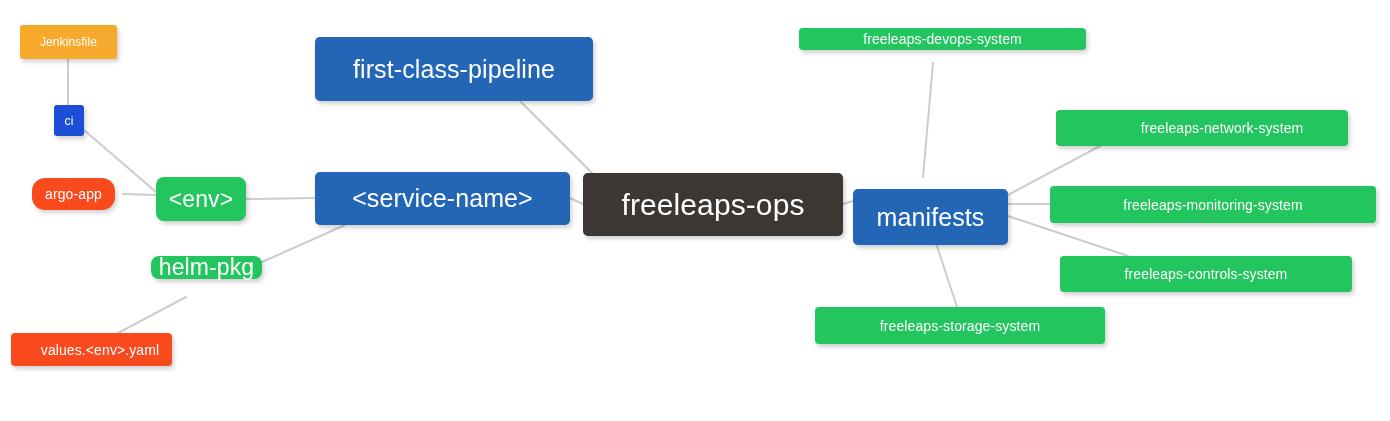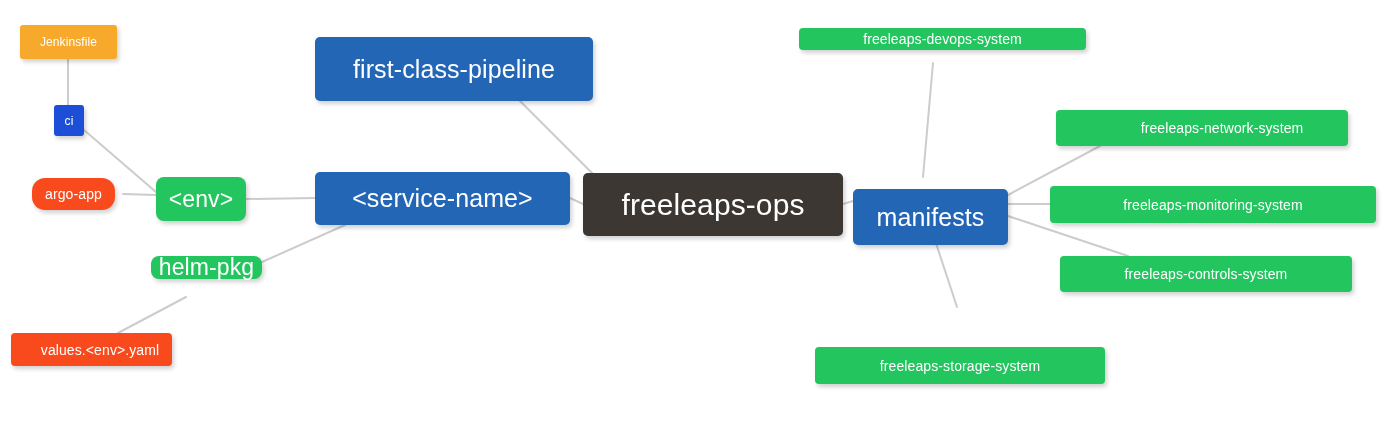--- a/index.html
+++ b/index.html
@@ -103,17 +103,17 @@
       </div>
       <div class="node lvl-3" style="left: 1056px; top: 110px; width: 292px; height: 36px; background: rgb(34, 197, 94); padding-left: 40px;">
         <span class="node-label">freeleaps-network-system</span>
       </div>
       <div class="node lvl-3" style="left: 1050px; top: 186px; width: 326px; height: 37px; background: rgb(34, 197, 94); text-align: right;">
         <span class="node-label">freeleaps-monitoring-system</span>
       </div>
       <div class="node lvl-3" style="left: 1060px; top: 256px; width: 292px; height: 36px; background: rgb(34, 197, 94);">
         <span class="node-label">freeleaps-controls-system</span>
       </div>
-      <div class="node lvl-3" style="left: 815px; top: 307px; width: 290px; height: 37px; background: rgb(34, 197, 94); margin-top: 40px;">
+      <div class="node lvl-3" style="left: 815px; top: 307px; width: 290px; height: 37px; background: rgb(34, 197, 94);">
         <span class="node-label">freeleaps-storage-system</span>
       </div>
     </div>
 </div>
 
 </body></html>

